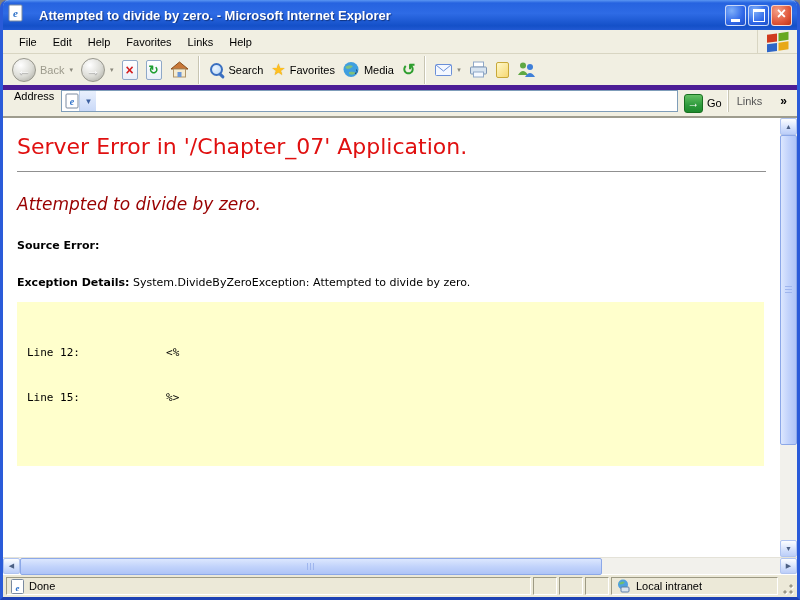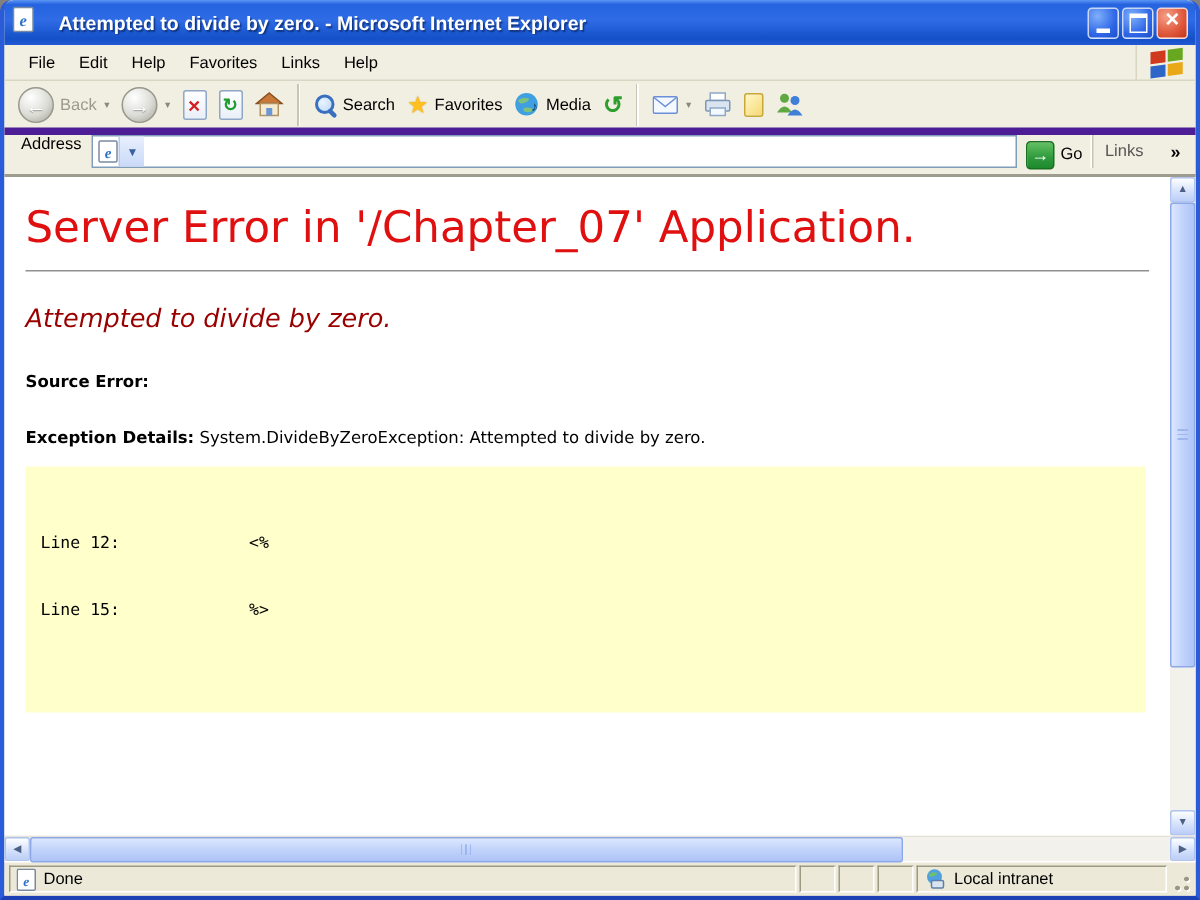--- a/index.html
+++ b/index.html
@@ -119,21 +119,21 @@
     border-left:1px solid #C8C5B2; box-shadow:-1px 0 0 #fff; height:22px; }
   .links .chev{ font-weight:bold; font-size:12px; color:#000; }
 
   
   .viewport{ position:relative; flex:1; background:#fff; display:flex; overflow:hidden; }
   .content{
     width:777px; height:100%; overflow:hidden; background:#fff;
     font-family:"DejaVu Sans", sans-serif; font-size:11px; color:#000;
     padding:0 14px;
   }
-  .content h1{ margin-top:16px; font-size:29px; font-weight:normal; color:#E01010; letter-spacing:0; }
+  .content h1{ margin-top:16px; font-size:22px; font-weight:normal; color:#E01010; letter-spacing:0; }
   .content hr{ border:none; border-top:1px solid #909090; margin:12px 0 0; }
   .content h2{ margin-top:22px; font-size:17px; font-weight:normal; font-style:italic; color:#990000; }
   .content .para{ margin-top:22px; line-height:15px; max-width:748px; }
   .content .blabel{ font-weight:bold; }
   .content .plain{ font-weight:normal; }
   .codeblock{
     margin-top:12px; margin-right:2px; background:#FFFFCC;
     padding:13px 0 16px 10px;
     font-family:"DejaVu Sans Mono", monospace; font-size:11px; line-height:15px;
     white-space:pre; overflow:hidden;

